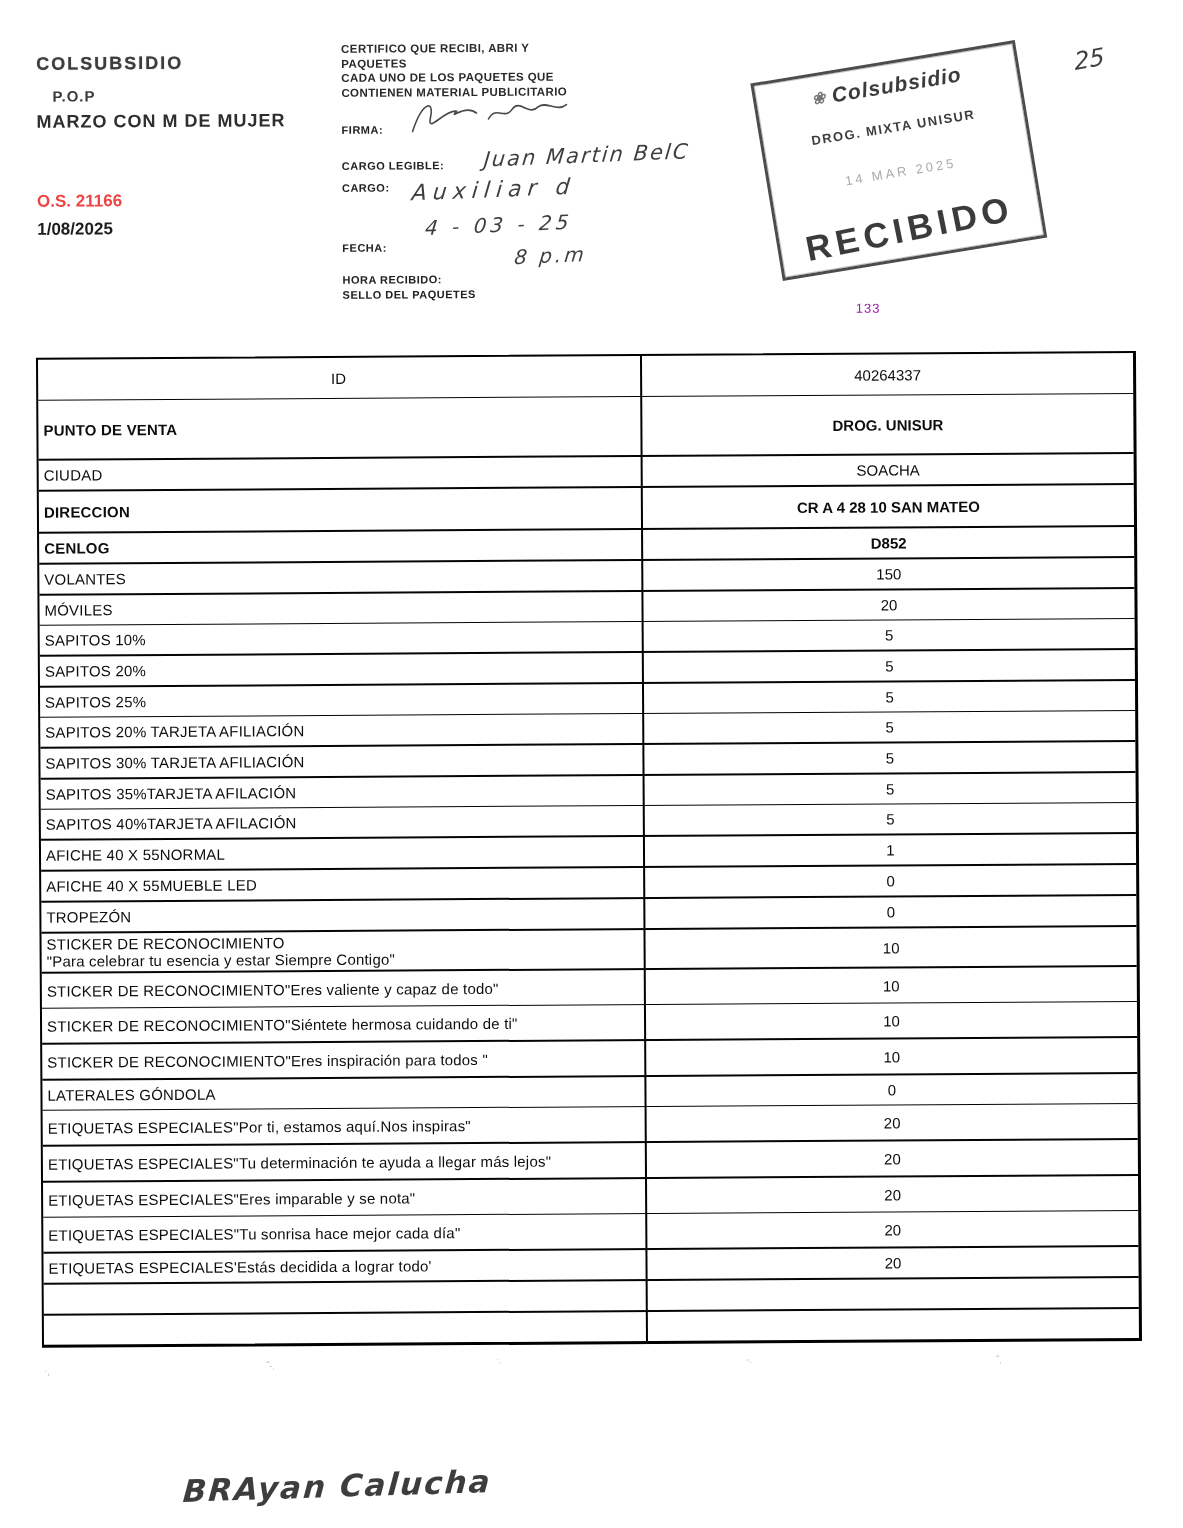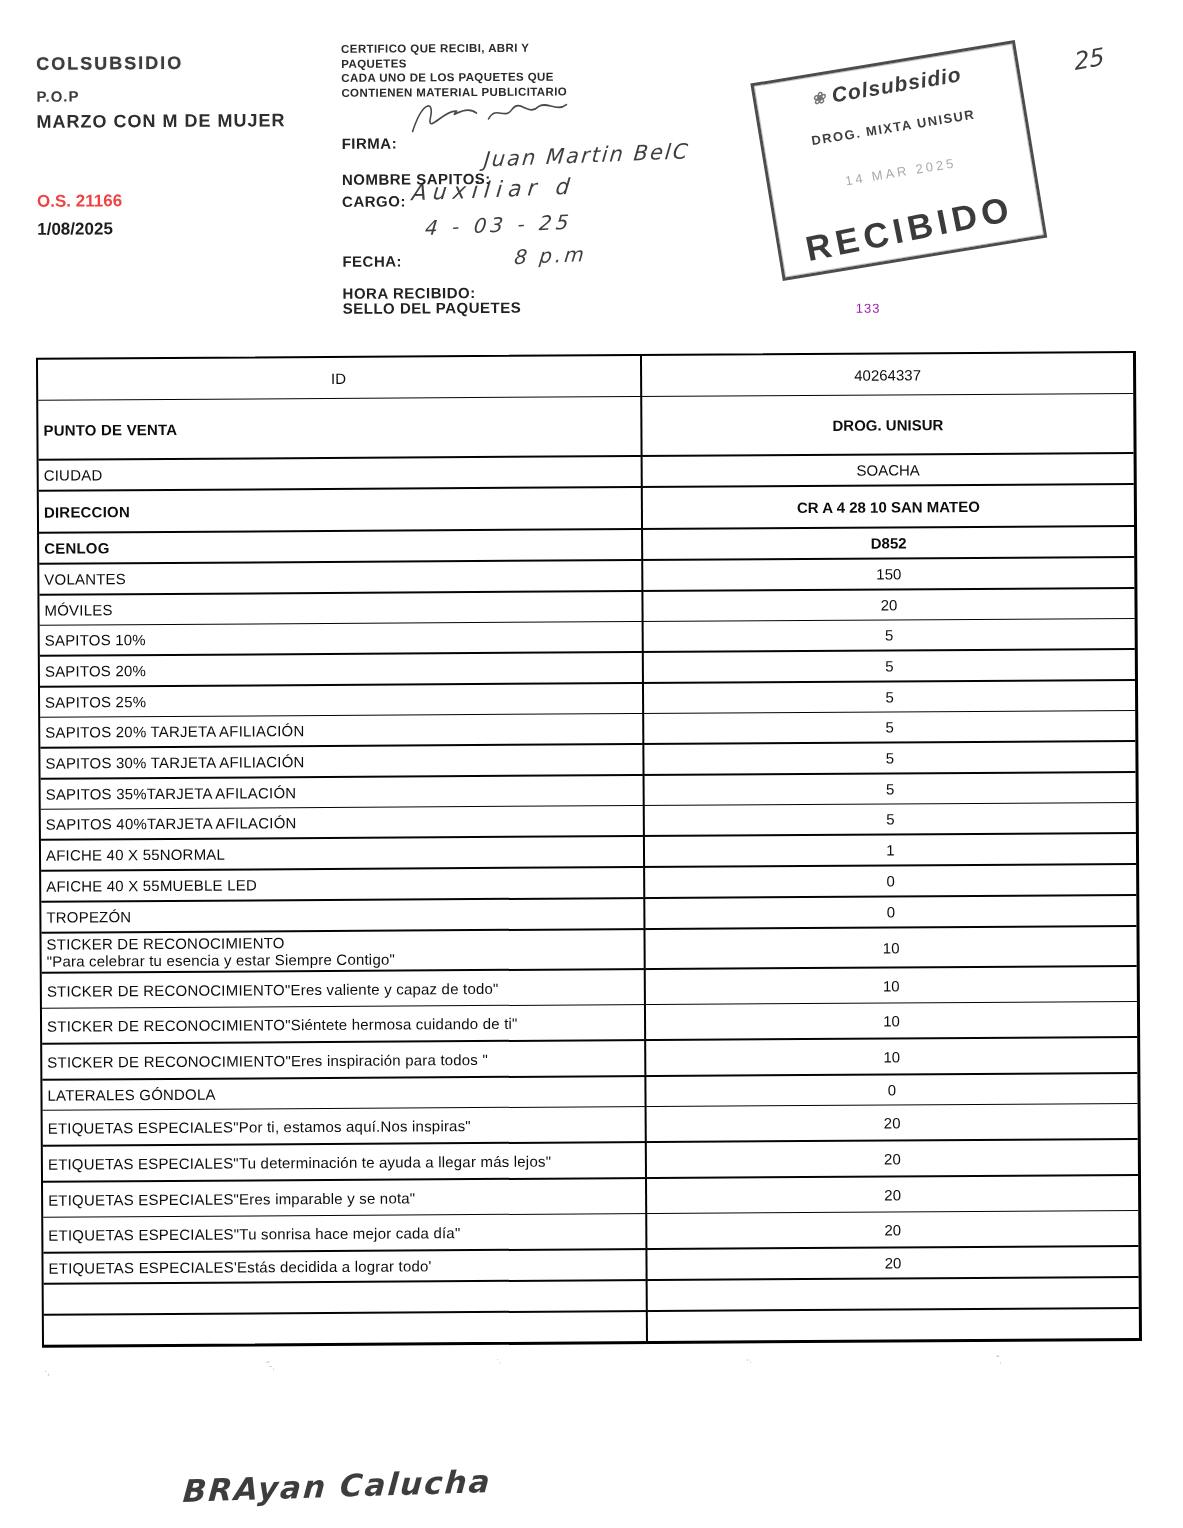--- a/index.html
+++ b/index.html
@@ -5,29 +5,29 @@
   html,body{margin:0;padding:0;}
   body{
     width:1183px;height:1528px;position:relative;background:#ffffff;
     font-family:"Liberation Sans", sans-serif;color:#0b0b0b;overflow:hidden;
   }
   .scan{position:absolute;inset:0;transform:rotate(-0.35deg);transform-origin:55% 45%;}
 
   
   .brand{position:absolute;left:40px;top:50px;font-size:18px;font-weight:700;
          letter-spacing:2px;color:#3d3d3d;text-shadow:0 0 1px #777;}
-  .pop{position:absolute;left:40px;top:84px;font-size:15px;font-weight:700;color:#3a3a3a;letter-spacing:1px;}
+  .pop{position:absolute;left:56px;top:84px;font-size:15px;font-weight:700;color:#3a3a3a;letter-spacing:1px;}
   .campaign{position:absolute;left:40px;top:108px;font-size:18px;font-weight:700;color:#2e2e2e;letter-spacing:1px;}
   .osnum{position:absolute;left:40px;top:188px;font-size:17px;font-weight:700;color:#ef4444;}
   .osdate{position:absolute;left:40px;top:216px;font-size:17px;font-weight:700;color:#1d1d1d;}
 
   
   .cert{position:absolute;left:345px;top:40px;font-size:11.5px;font-weight:700;
         line-height:14.5px;color:#2a2a2a;letter-spacing:.4px;}
-  .field{position:absolute;left:345px;font-size:15px;font-weight:700;color:#222;letter-spacing:.5px;margin-top:11px;}
+  .field{position:absolute;left:345px;font-size:11px;font-weight:700;color:#222;letter-spacing:.5px;}
 
   .hw{position:absolute;font-style:italic;color:#1c1c1c;opacity:.85;
       font-family:"DejaVu Sans", sans-serif;transform:rotate(-2deg) skewX(-8deg);white-space:nowrap;}
   .hw-nombre{left:487px;top:143px;font-size:21px;letter-spacing:2px;}
   .hw-cargo{left:415px;top:176px;font-size:22px;letter-spacing:6px;}
   .hw-fecha{left:428px;top:212px;font-size:20px;letter-spacing:4px;}
   .hw-hora{left:517px;top:243px;font-size:20px;letter-spacing:3px;}
   .hw-25{left:1078px;top:48px;font-size:24px;transform:rotate(-10deg) skewX(-6deg);}
   .hw-bottom{left:178px;top:1466px;font-size:31px;font-weight:600;letter-spacing:2px;
              transform:rotate(-1.5deg) skewX(-6deg);}
@@ -79,21 +79,21 @@
   <div class="osdate">1/08/2025</div>
 
   <div class="cert">
     <div>CERTIFICO QUE RECIBI, ABRI Y</div>
     <div>PAQUETES</div>
     <div>CADA UNO DE LOS PAQUETES QUE</div>
     <div>CONTIENEN MATERIAL PUBLICITARIO</div>
   </div>
 
   <div class="field" style="top:122px">FIRMA:</div>
-  <div class="field" style="top:158px">NOMBRE SAPITOS:</div>
+  <div class="field" style="top:158px">CARGO LEGIBLE:</div>
   <div class="field" style="top:180px">CARGO:</div>
   <div class="field" style="top:240px">FECHA:</div>
   <div class="field" style="top:272px">HORA RECIBIDO:</div>
   <div class="field" style="top:287px">SELLO DEL PAQUETES</div>
 
   <svg class="sig" width="190" height="52" viewBox="0 0 190 52">
     <path d="M8,40 C18,10 30,8 26,26 C22,44 40,18 52,20 C44,30 60,12 72,22 M84,28 C92,14 100,30 108,18 C116,8 124,26 134,16 C142,10 152,22 162,14" fill="none" stroke="#1c1c1c" stroke-width="1.6" stroke-linecap="round" opacity="0.8"></path>
   </svg>
   <div class="hw hw-nombre">Juan Martin BelC</div>
   <div class="hw hw-cargo">Auxiliar d</div>

